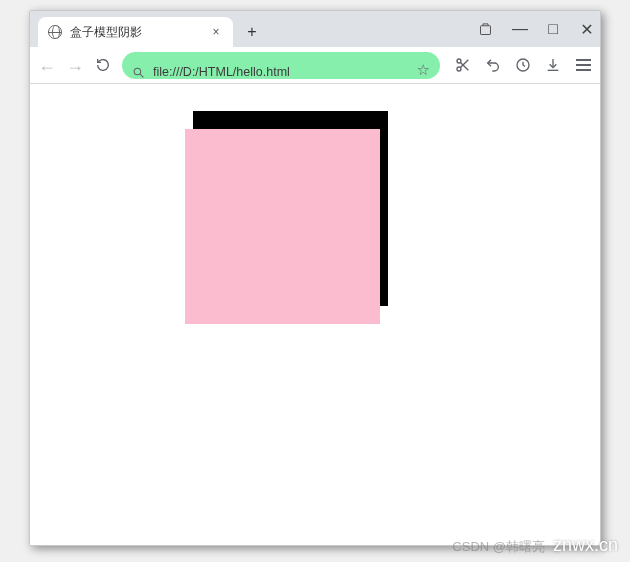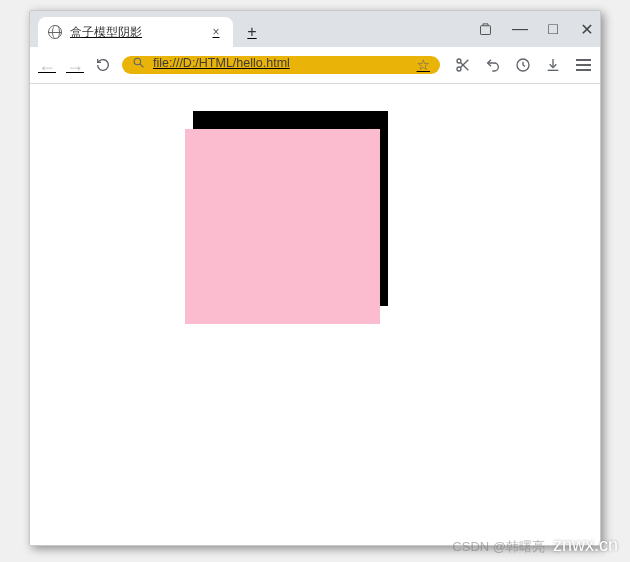--- a/index.html
+++ b/index.html
@@ -15,21 +15,20 @@
       left: 29px;
       top: 10px;
       width: 572px;
       height: 536px;
       background: #fff;
       border: 1px solid #c8c8c8;
       box-shadow: 3px 3px 10px rgba(0,0,0,0.4);
       border-radius: 2px;
       display: flex;
       flex-direction: column;
-      text-decoration: underline;
     }
     .titlebar {
       height: 36px;
       background: #dee1e6;
       display: flex;
       align-items: flex-end;
       padding-left: 8px;
       position: relative;
     }
     .tab {
@@ -91,23 +90,23 @@
       background: #fff;
       border-bottom: 1px solid #d9d9d9;
       display: flex; align-items: center;
       padding: 0 8px; gap: 10px;
     }
     .nav-icon { color: #5f6368; cursor: pointer; display: flex; align-items:center; justify-content:center; width:18px; }
     .nav-icon.dis { color: #bfbfbf; cursor: default; }
     .arrow { font-size: 18px; }
     .reload svg { display:block; }
     .address {
-      flex: 1; height: 18px;
-      background: #eab308; border-radius: 14px;
-      display: flex; align-items: flex-start;
+      flex: 1; height: 27px;
+      background: #86efac; border-radius: 14px;
+      display: flex; align-items: flex-end;
       padding: 0 10px; gap: 8px;
       font-size: 12.5px; color: #3c3c3c;
     }
     .search-icon svg { display:block; }
     .url { flex: 1; white-space: nowrap; overflow: hidden; }
     .star { color: #5f6368; font-size: 15px; cursor:pointer; }
     .right-icons { display:flex; align-items:center; gap:12px; color:#5f6368; padding-left:4px; }
     .ricon { cursor:pointer; display:flex; align-items:center; justify-content:center; width:18px; }
     .menu-dots { display:flex; flex-direction:column; gap:3px; }
     .menu-line { width:15px; height:2px; background:#5f6368; }

